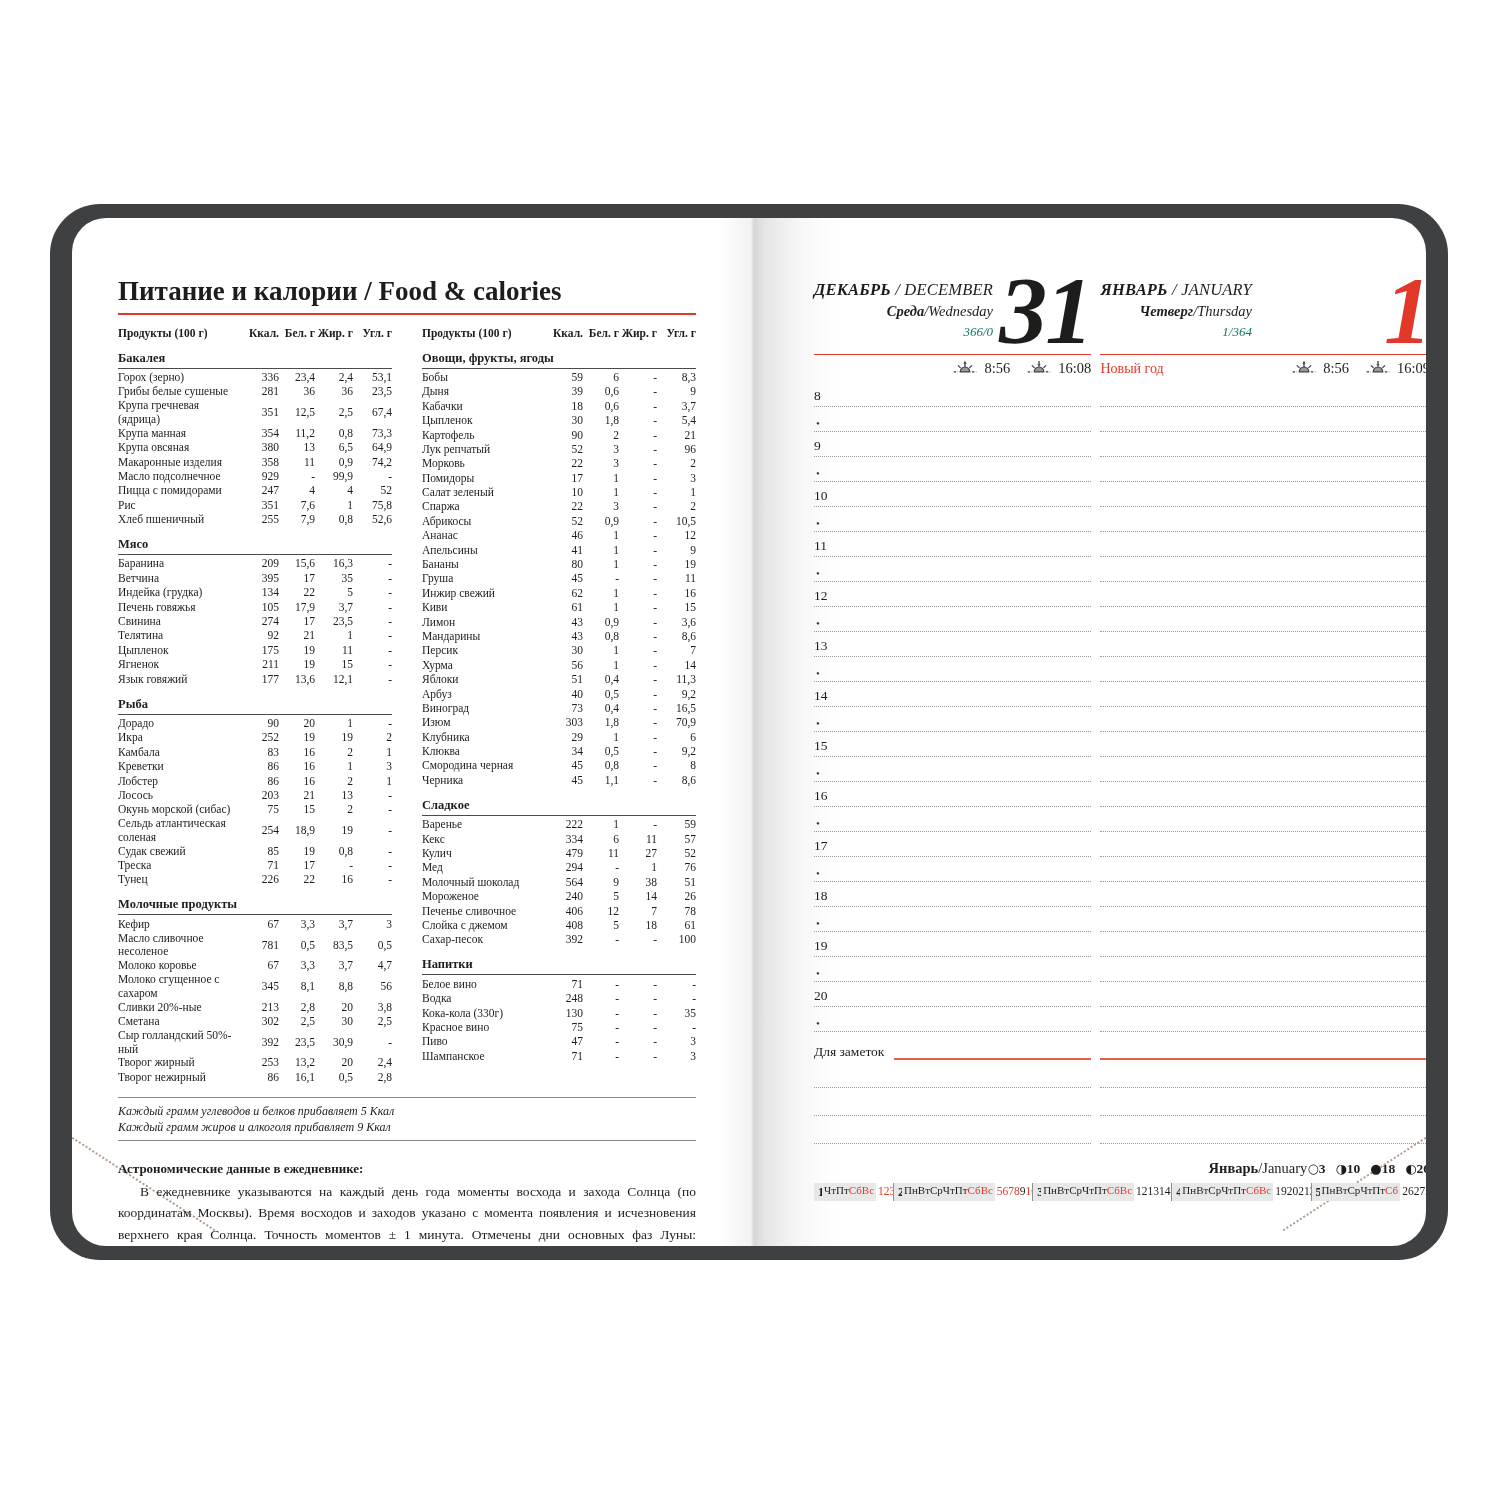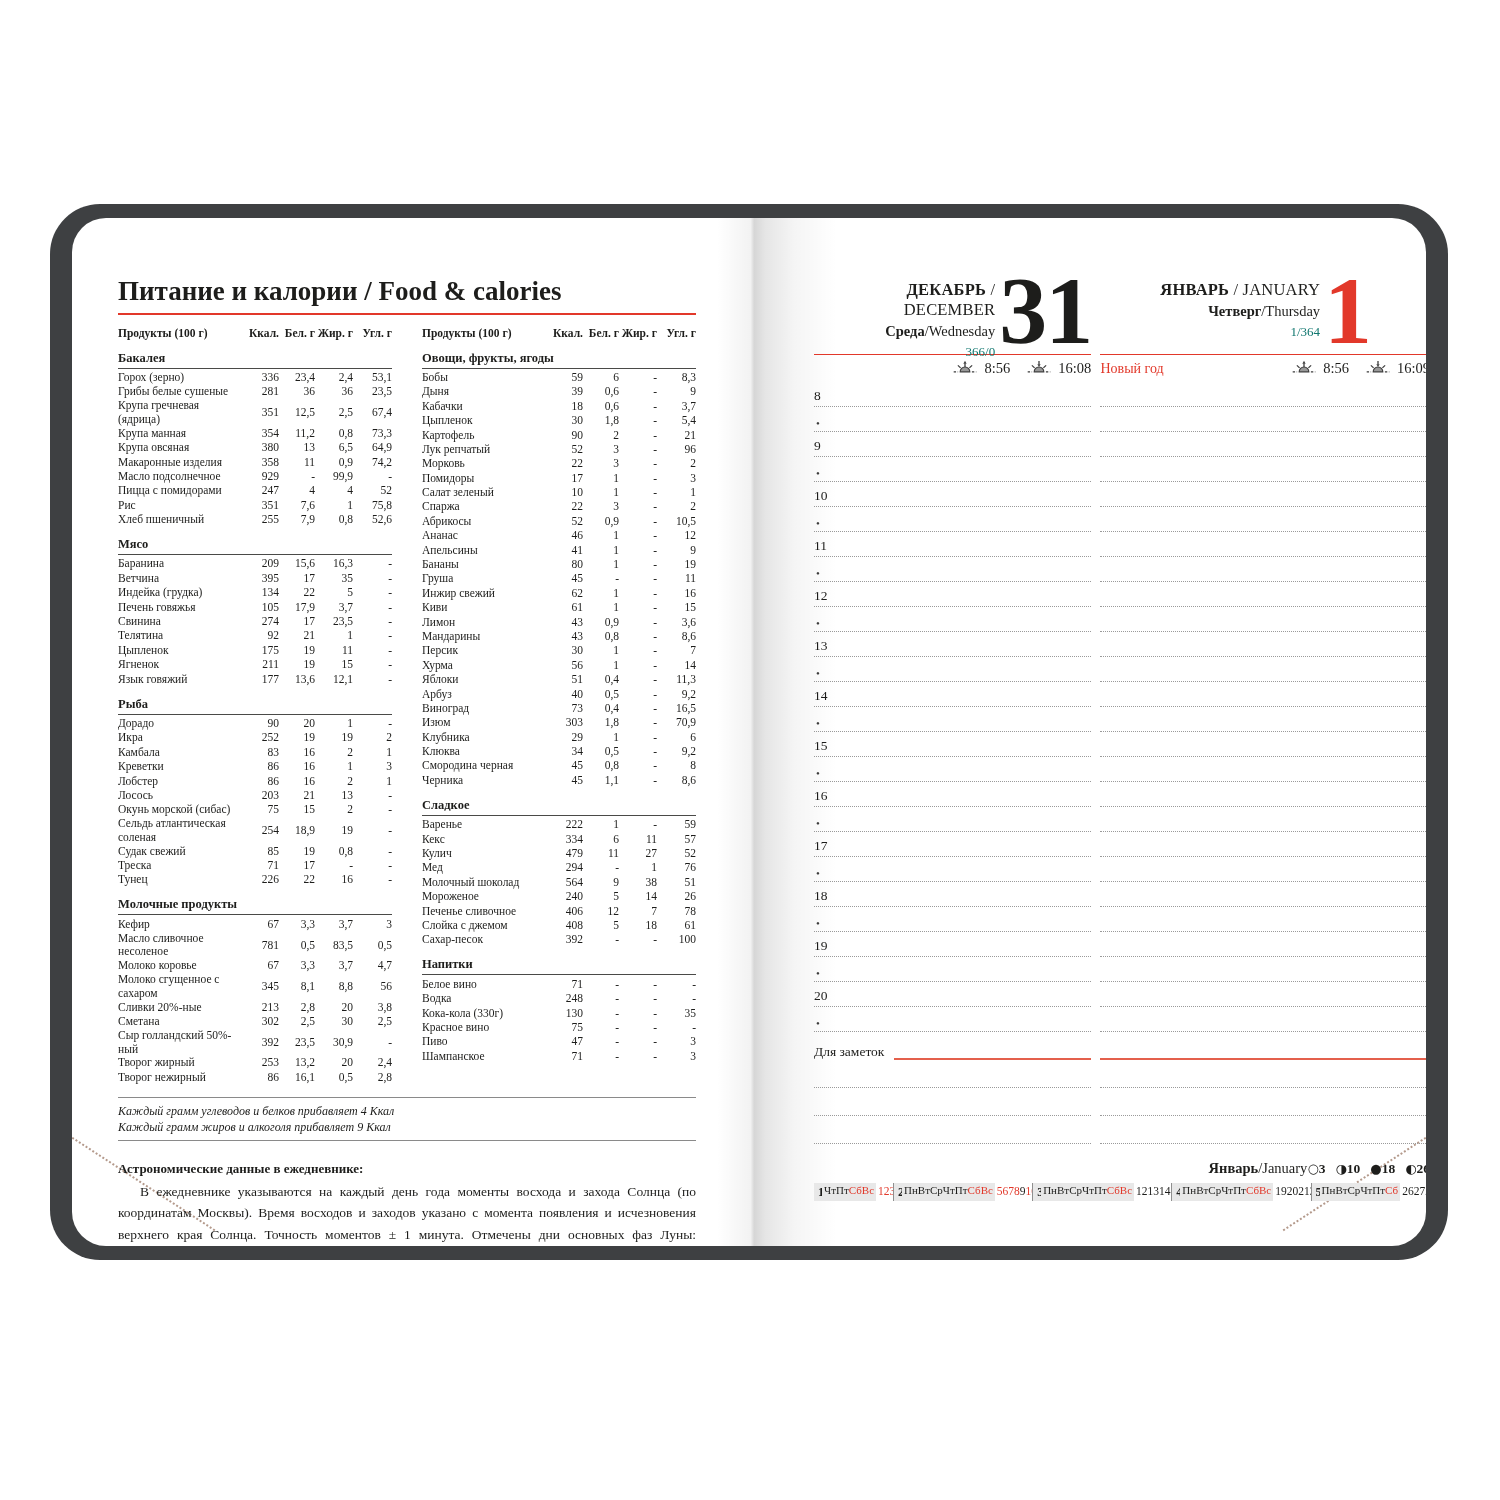--- a/index.html
+++ b/index.html
@@ -34,21 +34,21 @@
   .astro{margin-top:20px;}
   .astro-heading{font-weight:bold;font-size:13px;}
   .astro-text{margin:4px 0 0 0;font-size:13.5px;line-height:21.5px;text-align:justify;text-indent:22px;}
   .moon-sym{font-family:"DejaVu Sans",sans-serif;font-size:13px;}
 
   
   .right-content{position:absolute;left:742px;top:58px;width:616px;}
   .two-col{display:flex;justify-content:space-between;}
   .col-a{width:45%;}
   .col-b{width:53.5%;}
-  .day-head{display:flex;justify-content:center;align-items:flex-start;gap:4px;height:76px;}
+  .day-head{display:flex;justify-content:space-between;align-items:flex-start;gap:4px;height:76px;font-style:italic;}
   .day-head-text{text-align:right;padding-top:4px;}
   .month-line{font-size:16.5px;letter-spacing:.2px;}
   .month-line .b,.weekday-line .b{font-weight:bold;}
   .weekday-line{font-size:14.5px;margin-top:3px;}
   .count-line{font-size:13px;margin-top:4px;color:#0f766e;}
   .big-num{font-size:96px;line-height:70px;font-weight:bold;letter-spacing:-2px;}
   .big-num.red{color:#e2382a;}
   .red-rule{border-bottom:1.6px solid #e2382a;margin-top:2px;}
   .sun-row{display:flex;align-items:center;justify-content:flex-end;gap:7px;height:27px;font-size:14.5px;}
   .holiday{color:#e2382a;margin-right:auto;font-size:14px;}
@@ -692,21 +692,21 @@
             <div class="food-row">
               <span class="name">Шампанское</span>
               <span class="num">71</span>
               <span class="num">-</span>
               <span class="num">-</span>
               <span class="num">3</span>
             </div>
           </div>
       </div>
       <div class="footnote-block" id="footnotes">
-          <div>Каждый грамм углеводов и белков прибавляет 4 Ккал</div>
+          <div>Каждый грамм углеводов и белков прибавляет 5 Ккал</div>
           <div>Каждый грамм жиров и алкоголя прибавляет 9 Ккал</div>
         </div>
       <div class="astro">
         <div class="astro-heading">Астрономические данные в ежедневнике:</div>
         <p class="astro-text">В ежедневнике указываются на каждый день года моменты восхода и захода Солнца (по координатам Москвы). Время восходов и заходов указано с момента появления и исчезновения верхнего края Солнца. Точность моментов ± 1 минута. Отмечены дни основных фаз Луны: новолуния, первой четверти, полнолуния, последней четверти.</p>
       </div>
 
     </section>
 
     <section class="right-content">

